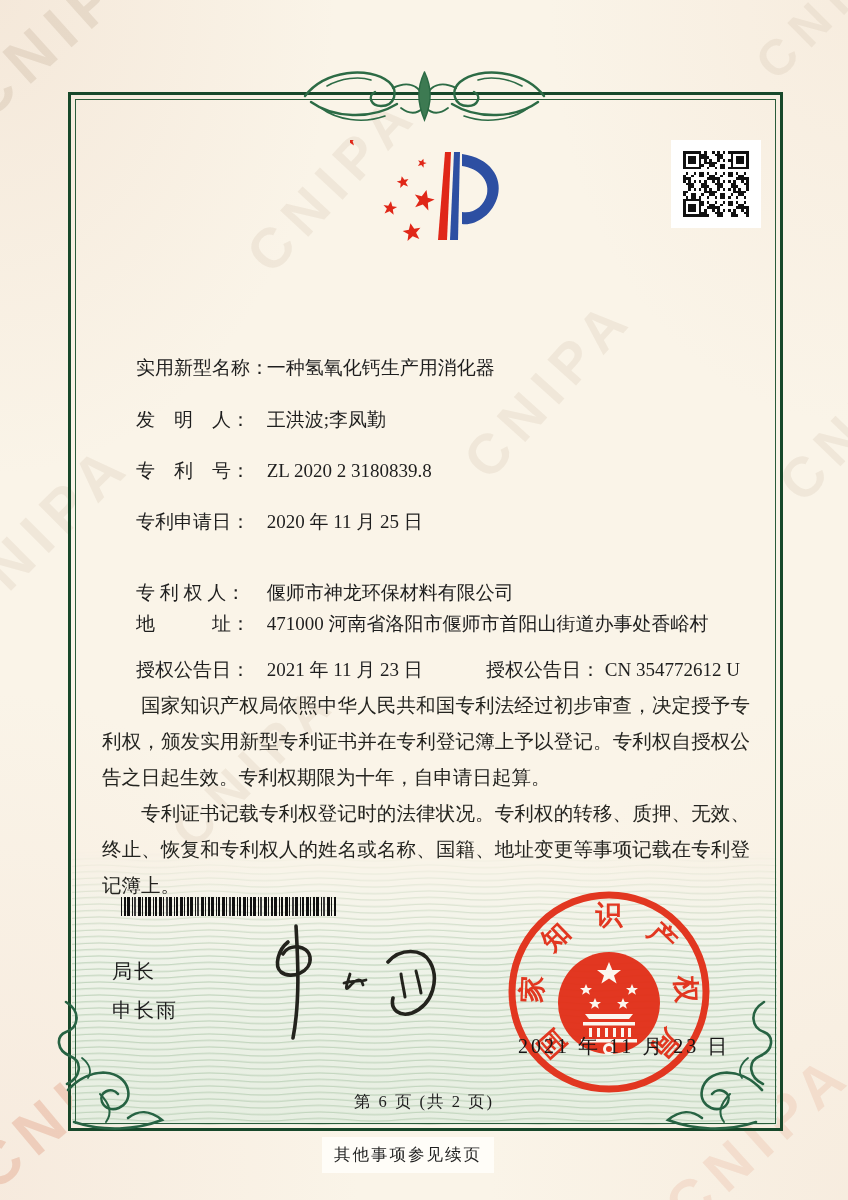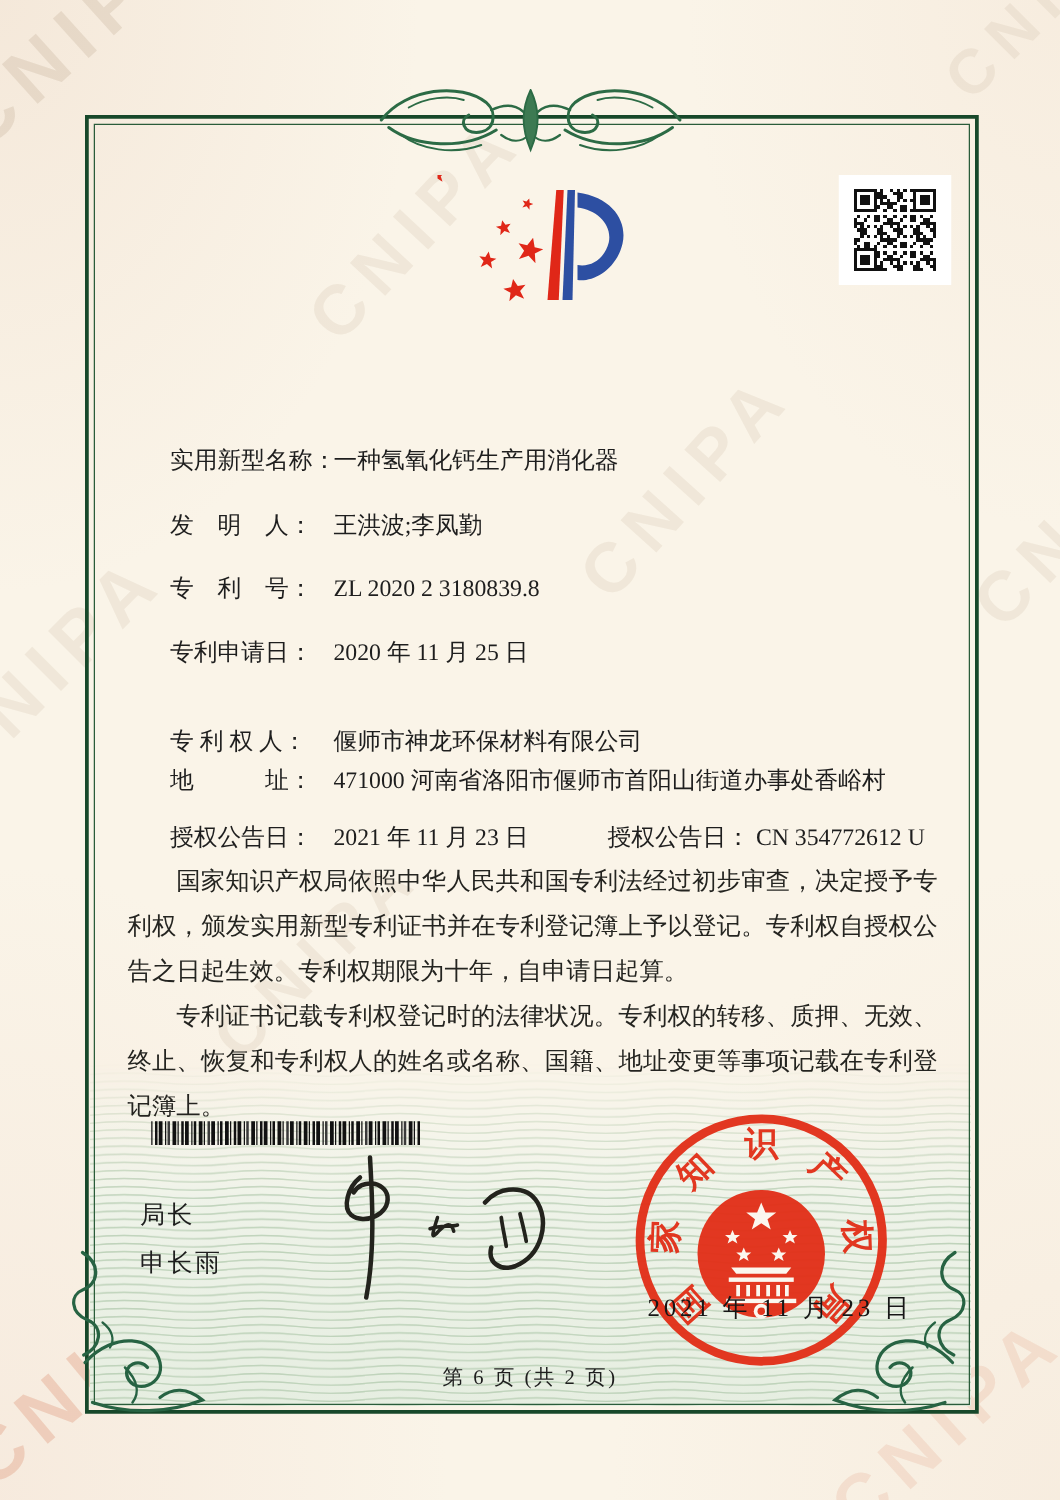--- a/index.html
+++ b/index.html
@@ -608,14 +608,15 @@
         <text x="106" y="38" transform="rotate(-44 106 106)">知</text>
         <text x="106" y="38" transform="rotate(0 106 106)">识</text>
         <text x="106" y="38" transform="rotate(44 106 106)">产</text>
         <text x="106" y="38" transform="rotate(88 106 106)">权</text>
         <text x="106" y="38" transform="rotate(132 106 106)">局</text>
       </g>
   </svg>
   <div class="seal-date">2021 年 11 月 23 日</div>
 
   <div class="page-num">第 6 页 (共 2 页)</div>
+  <div class="cont-note">其他事项参见续页</div>
 
 </div>
 
 </body></html>

